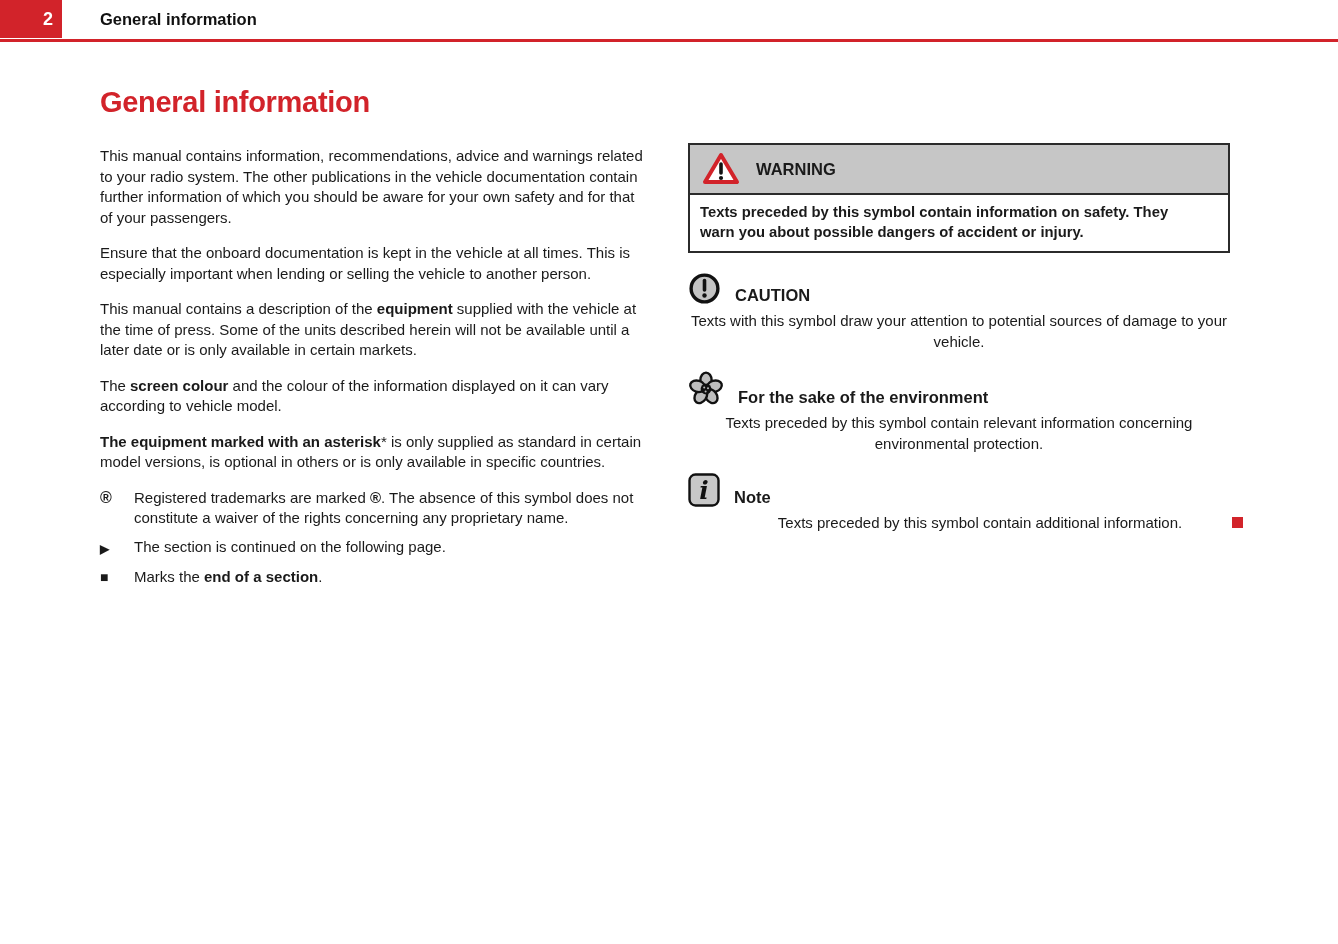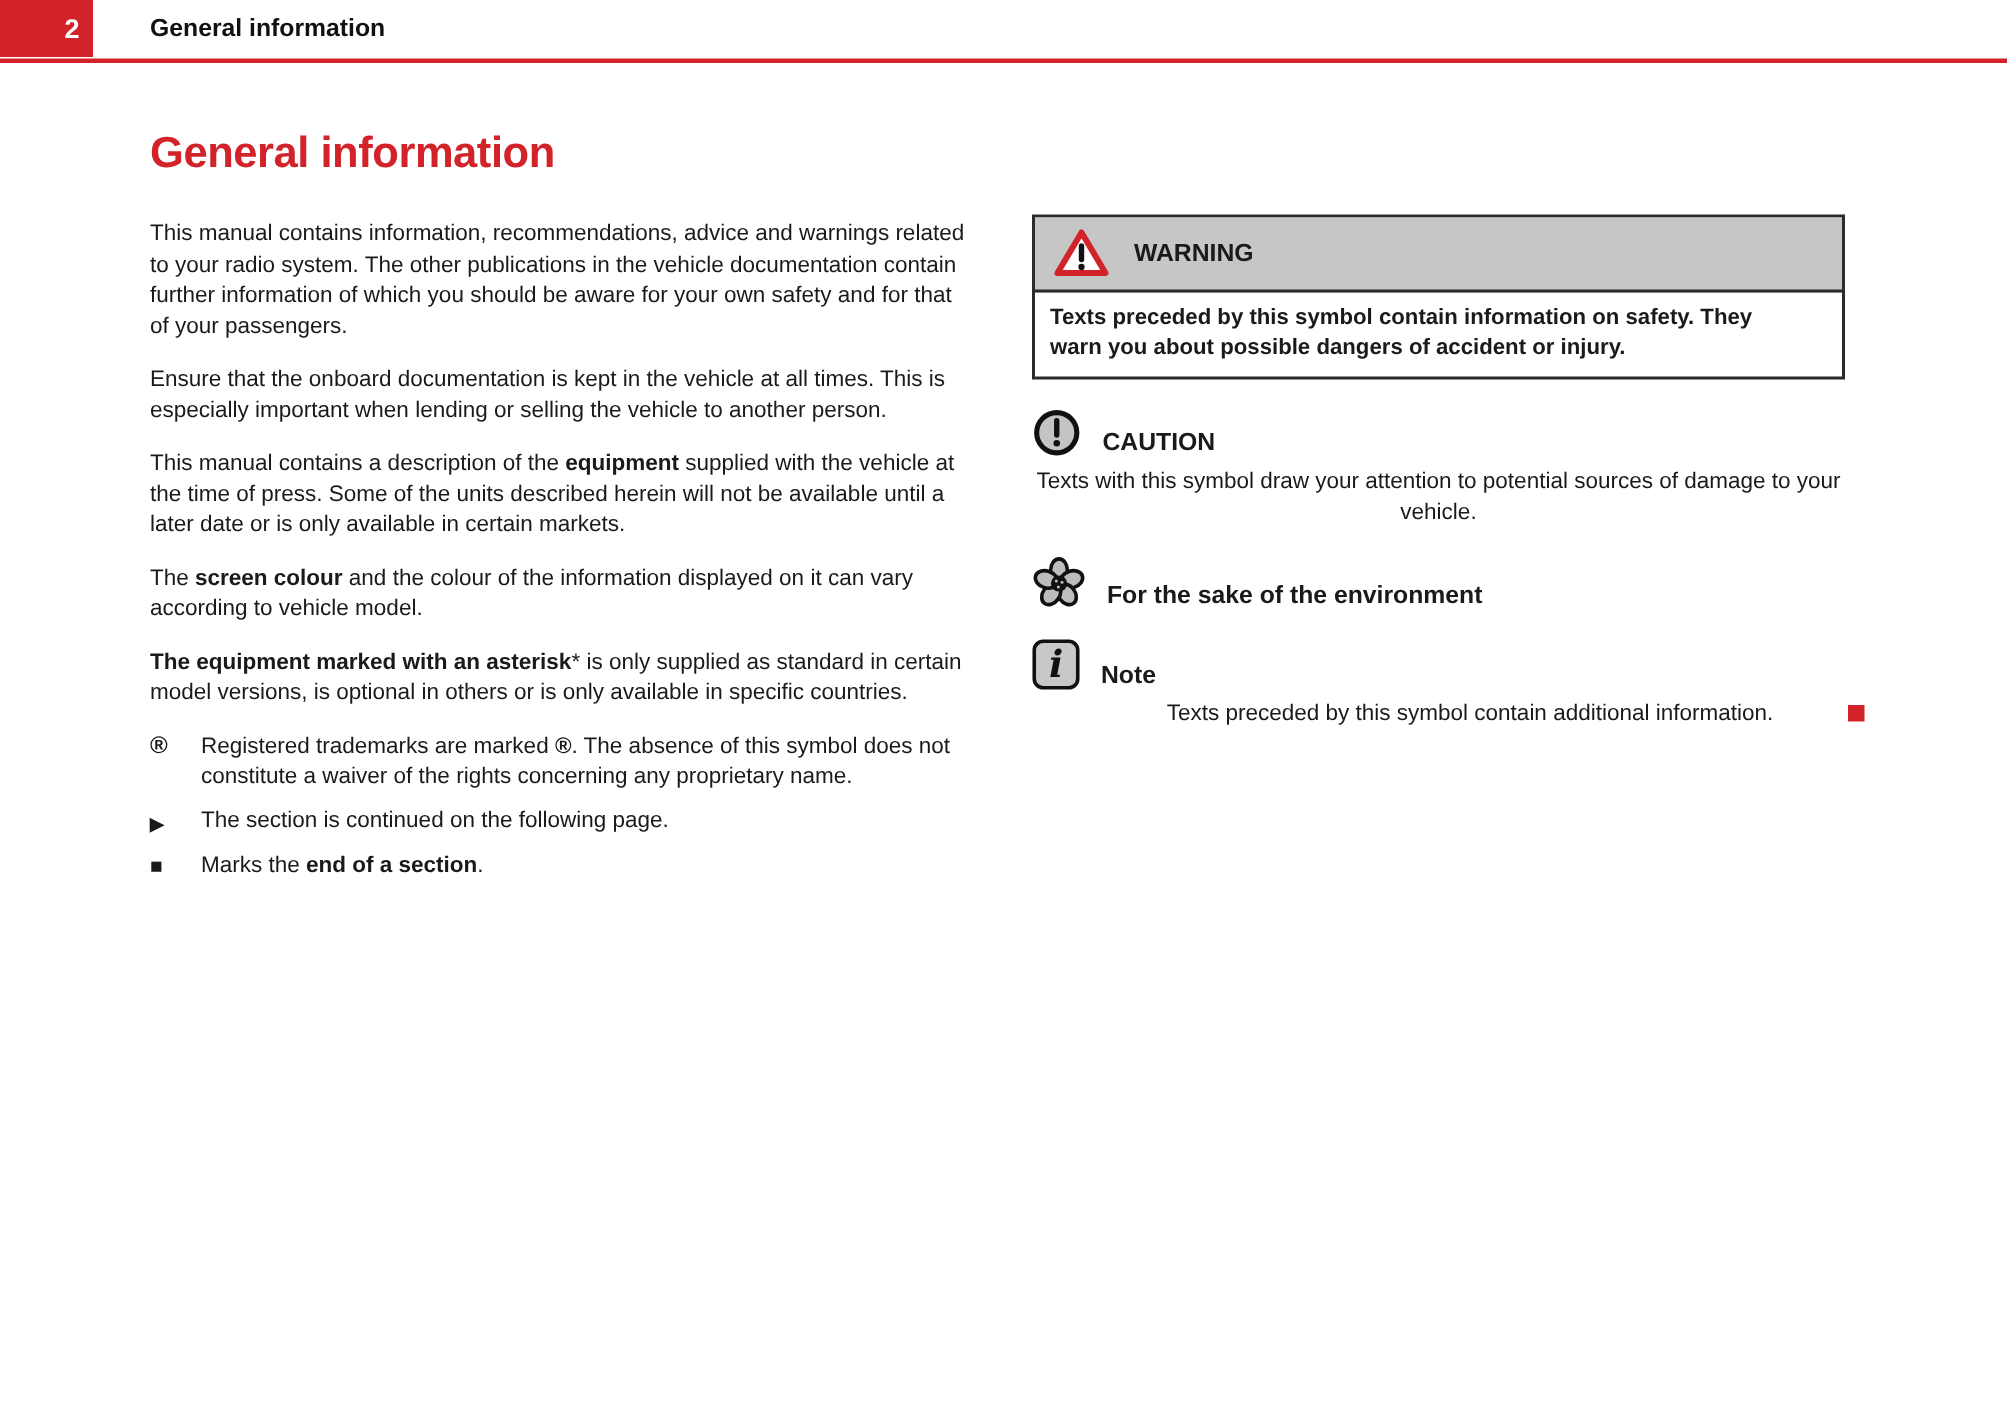--- a/index.html
+++ b/index.html
@@ -149,20 +149,21 @@
               <ellipse cx="18" cy="9.2" rx="5.6" ry="7.6" transform="rotate(288 18 18)"></ellipse>
             </g>
             <circle cx="18" cy="18" r="5.4" fill="#111111"></circle>
             <circle cx="16.2" cy="16.4" r="1" fill="#bdbdbd"></circle>
             <circle cx="20" cy="17.2" r="1" fill="#bdbdbd"></circle>
             <circle cx="17.6" cy="20.4" r="1" fill="#bdbdbd"></circle>
           </svg>
         </span>
         <span class="label">For the sake of the environment</span>
       </div>
+      <p class="rc-body">Texts preceded by this symbol contain relevant information concerning environmental protection.</p>
     </div>
 
     <div class="rc-section">
       <div class="rc-head">
         <span class="icon">
           <svg width="32" height="34" viewBox="0 0 32 34">
             <rect x="1.5" y="1.5" width="29" height="31" rx="6" fill="#c8c8c8" stroke="#111111" stroke-width="2.4"></rect>
             <text x="16" y="25.5" text-anchor="middle" font-family="DejaVu Serif, serif" font-style="italic" font-weight="bold" font-size="25" fill="#111111">i</text>
           </svg>
         </span>

